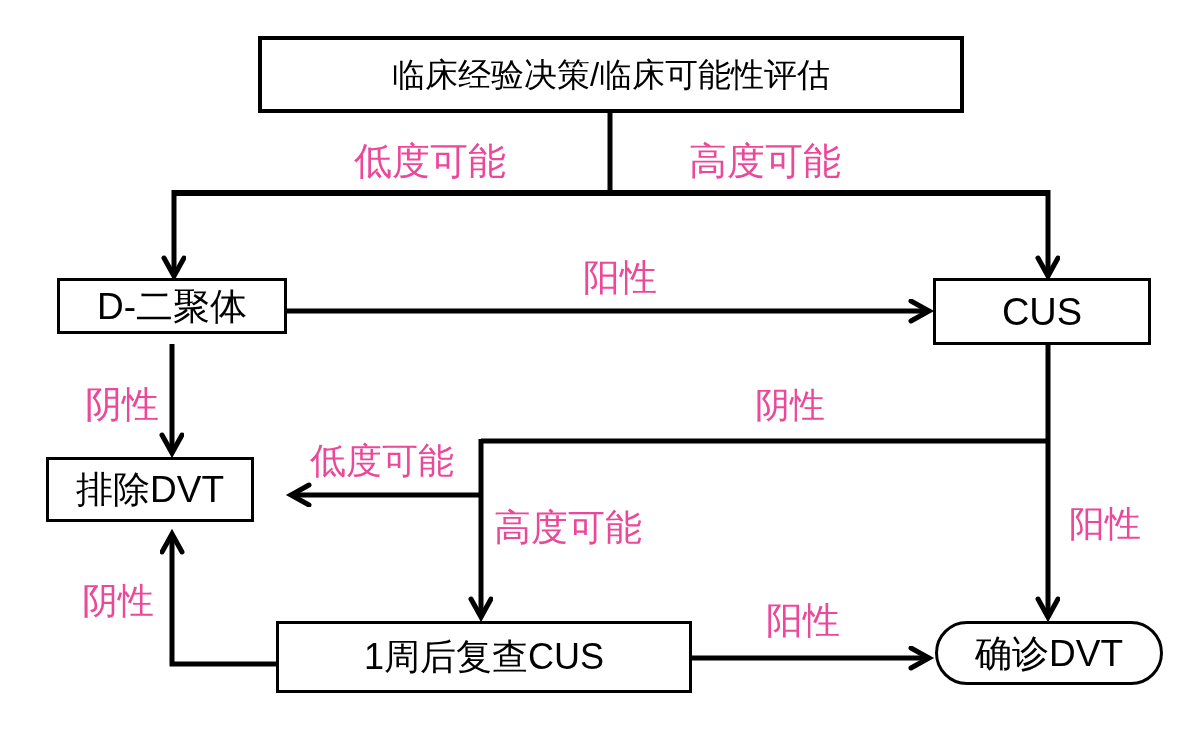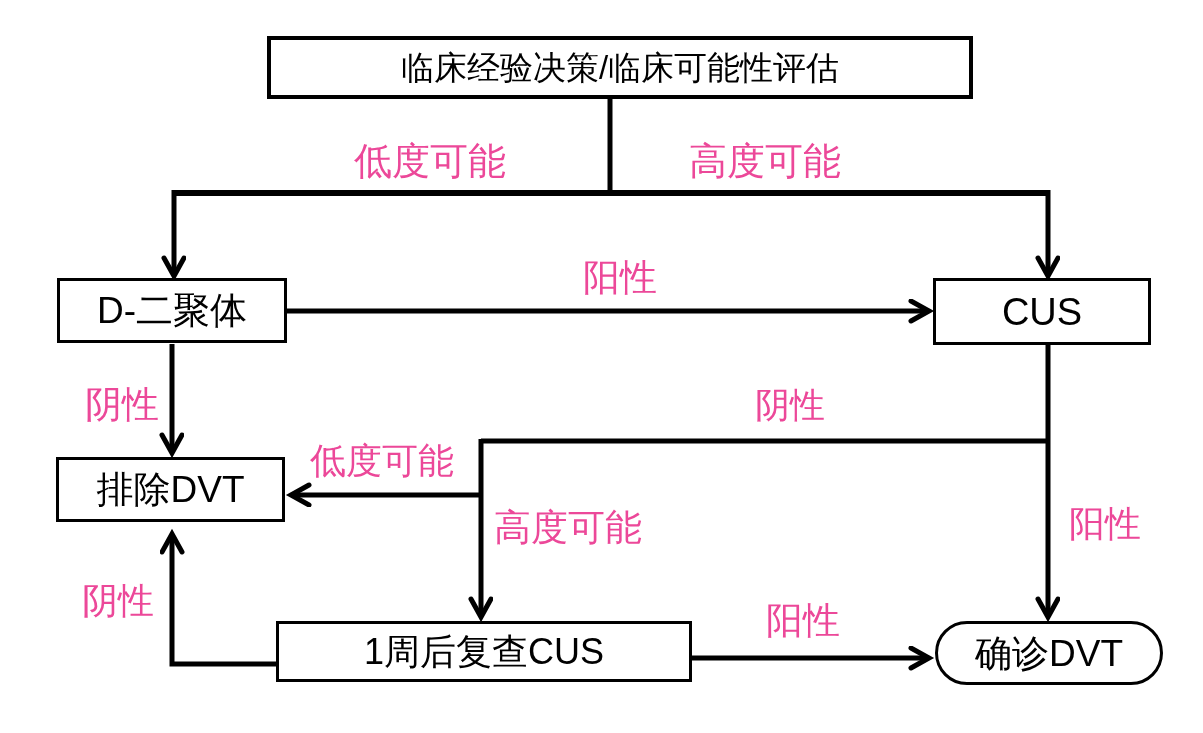--- a/index.html
+++ b/index.html
@@ -30,25 +30,25 @@
     display: flex;
     align-items: center;
     justify-content: center;
     box-sizing: border-box;
     text-align: center;
   }
   .node span {
     white-space: nowrap;
     line-height: 1;
   }
-  .node-top      { left: 267px; top: 36px;  width: 706px; height: 63px; border-width: 4px; font-size: 33px; }
-  .node-dimer    { left: 57px;  top: 278px; width: 230px; height: 65px; font-size: 37px; }
+  .node-top      { left: 258px; top: 36px;  width: 706px; height: 77px; border-width: 4px; font-size: 33px; }
+  .node-dimer    { left: 57px;  top: 278px; width: 230px; height: 56px; font-size: 37px; }
   .node-cus      { left: 933px; top: 278px; width: 218px; height: 67px; font-size: 38px; }
-  .node-exclude  { left: 56px;  top: 457px; width: 229px; height: 65px; font-size: 37px; }
-  .node-recheck  { left: 276px; top: 621px; width: 416px; height: 61px; font-size: 36px; }
+  .node-exclude  { left: 46px;  top: 457px; width: 208px; height: 65px; font-size: 37px; }
+  .node-recheck  { left: 276px; top: 621px; width: 416px; height: 72px; font-size: 36px; }
   .node-confirm  { left: 935px; top: 621px; width: 228px; height: 64px; font-size: 37px; border-radius: 32px; }
   .edge-label {
     position: absolute;
     transform: translate(-50%, -50%);
     white-space: nowrap;
     line-height: 1;
     font-size: 36px;
     color: #ec4899;
   }
   .lbl-low-top   { left: 430px;  top: 161px; font-size: 38px; }

